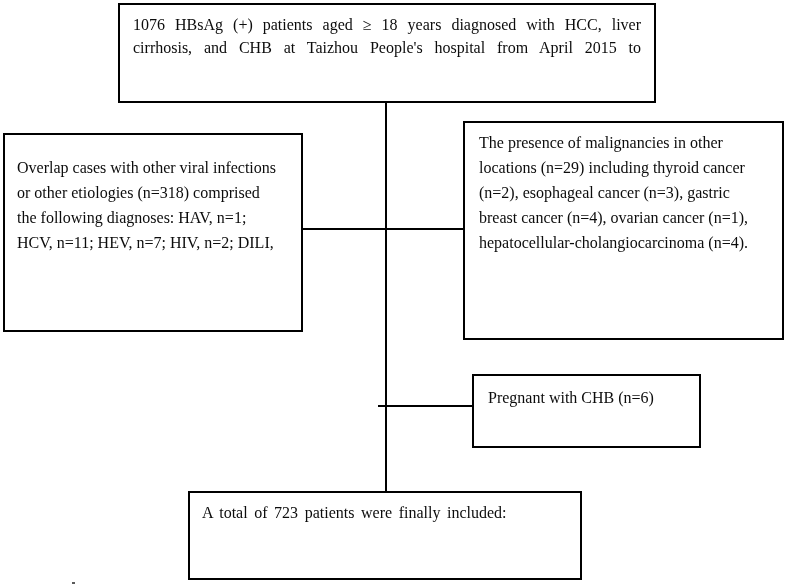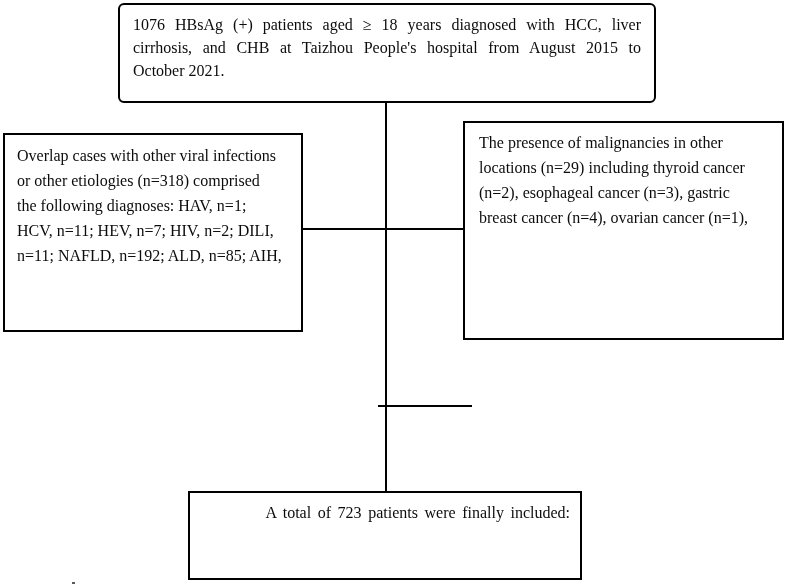--- a/index.html
+++ b/index.html
@@ -20,39 +20,37 @@
     overflow: hidden;
     font-size: 16px;
     line-height: 25px;
   }
   .tline { white-space: nowrap; }
   .jfull { text-align: justify; text-align-last: justify; white-space: normal; }
   .box-top {
     left: 118px; top: 3px; width: 538px; height: 100px;
     padding: 8px 13px 0 13px;
     line-height: 23px;
-    border-radius: 6px;
   }
   .box-left {
     left: 3px; top: 133px; width: 300px; height: 199px;
-    padding: 8px 10px 0 12px;
+    padding: 20px 10px 0 12px;
   }
   .box-right {
     left: 463px; top: 121px; width: 321px; height: 219px;
     padding: 7px 12px 0 14px;
   }
   .box-pregnant {
     left: 472px; top: 374px; width: 229px; height: 74px;
     padding: 9px 10px 0 14px;
   }
   .box-bottom {
     left: 188px; top: 491px; width: 394px; height: 89px;
     padding: 7px 10px 0 12px;
     line-height: 26px;
-    text-align: right;
   }
   .box-bottom .tline { word-spacing: 0.16em; }
   .connector { position: absolute; background: #000000; }
   .trunk   { left: 385px; top: 103px; width: 2px;  height: 388px; }
   .branch1 { left: 302px; top: 228px; width: 161px; height: 2px; }
   .branch2 { left: 378px; top: 405px; width: 94px;  height: 2px; }
   .stray-dot {
     position: absolute; left: 72px; top: 582px;
     width: 3px; height: 2px; background: #5a5a5a;
   }
@@ -61,39 +59,41 @@
 <body>
 
 <div class="canvas">
 
   <div class="connector trunk"></div>
   <div class="connector branch1"></div>
   <div class="connector branch2"></div>
 
   <div class="box box-top">
       <div class="tline jfull">1076 HBsAg (+) patients aged ≥ 18 years diagnosed with HCC, liver</div>
-      <div class="tline jfull">cirrhosis, and CHB at Taizhou People's hospital from August 2015 to</div>
-      <div class="tline">October 2021.</div>
+      <div class="tline jfull">cirrhosis, and CHB at Taizhou People's hospital from April 2015 to</div>
     </div>
 
   <div class="box box-left">
       <div class="tline">Overlap cases with other viral infections</div>
       <div class="tline">or other etiologies (n=318) comprised</div>
       <div class="tline">the following diagnoses: HAV, n=1;</div>
       <div class="tline">HCV, n=11; HEV, n=7; HIV, n=2; DILI,</div>
-      <div class="tline">n=11; NAFLD, n=192; ALD, n=85; AIH,</div>
     </div>
 
   <div class="box box-right">
       <div class="tline">The presence of malignancies in other</div>
       <div class="tline">locations (n=29) including thyroid cancer</div>
       <div class="tline">(n=2), esophageal cancer (n=3), gastric</div>
       <div class="tline">breast cancer (n=4), ovarian cancer (n=1),</div>
+      <div class="tline">hepatocellular-cholangiocarcinoma (n=4).</div>
     </div>
 
+  <div class="box box-pregnant">
+      <div class="tline">Pregnant with CHB (n=6)</div>
+    </div>
 
   <div class="box box-bottom">
       <div class="tline">A total of 723 patients were finally included:</div>
     </div>
 
   <div class="stray-dot"></div>
 
 </div>
 
 </body></html>

